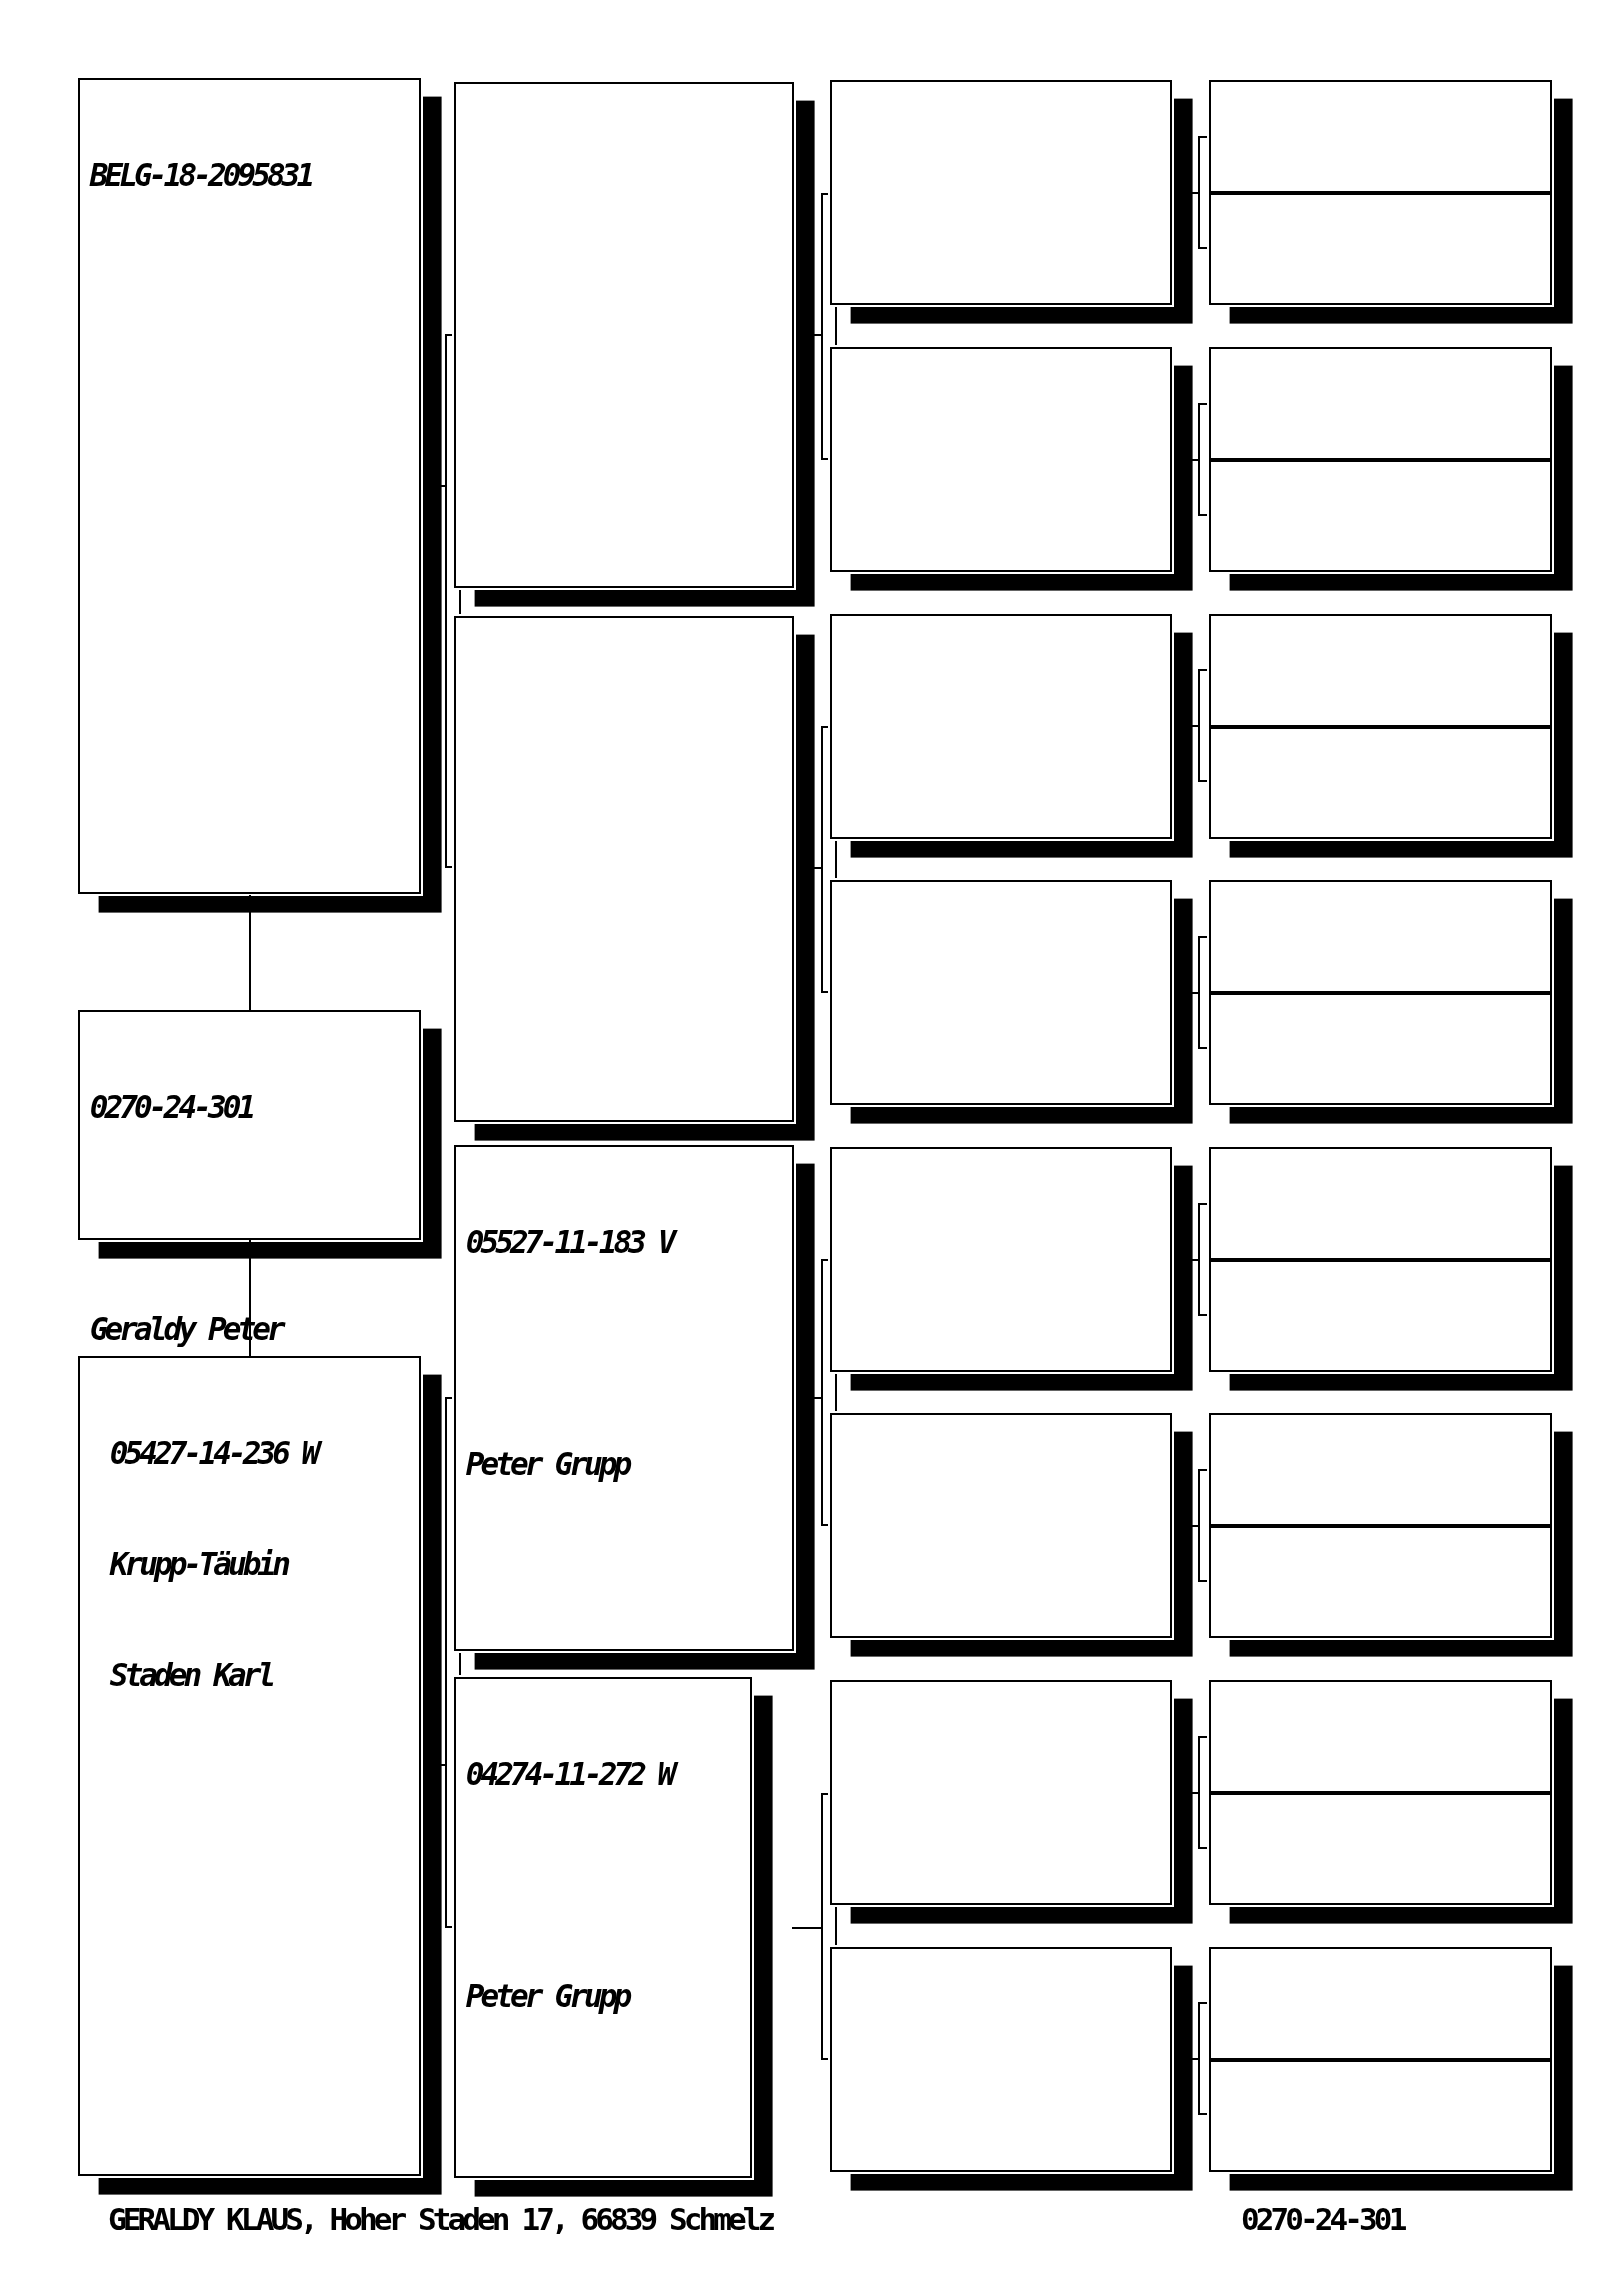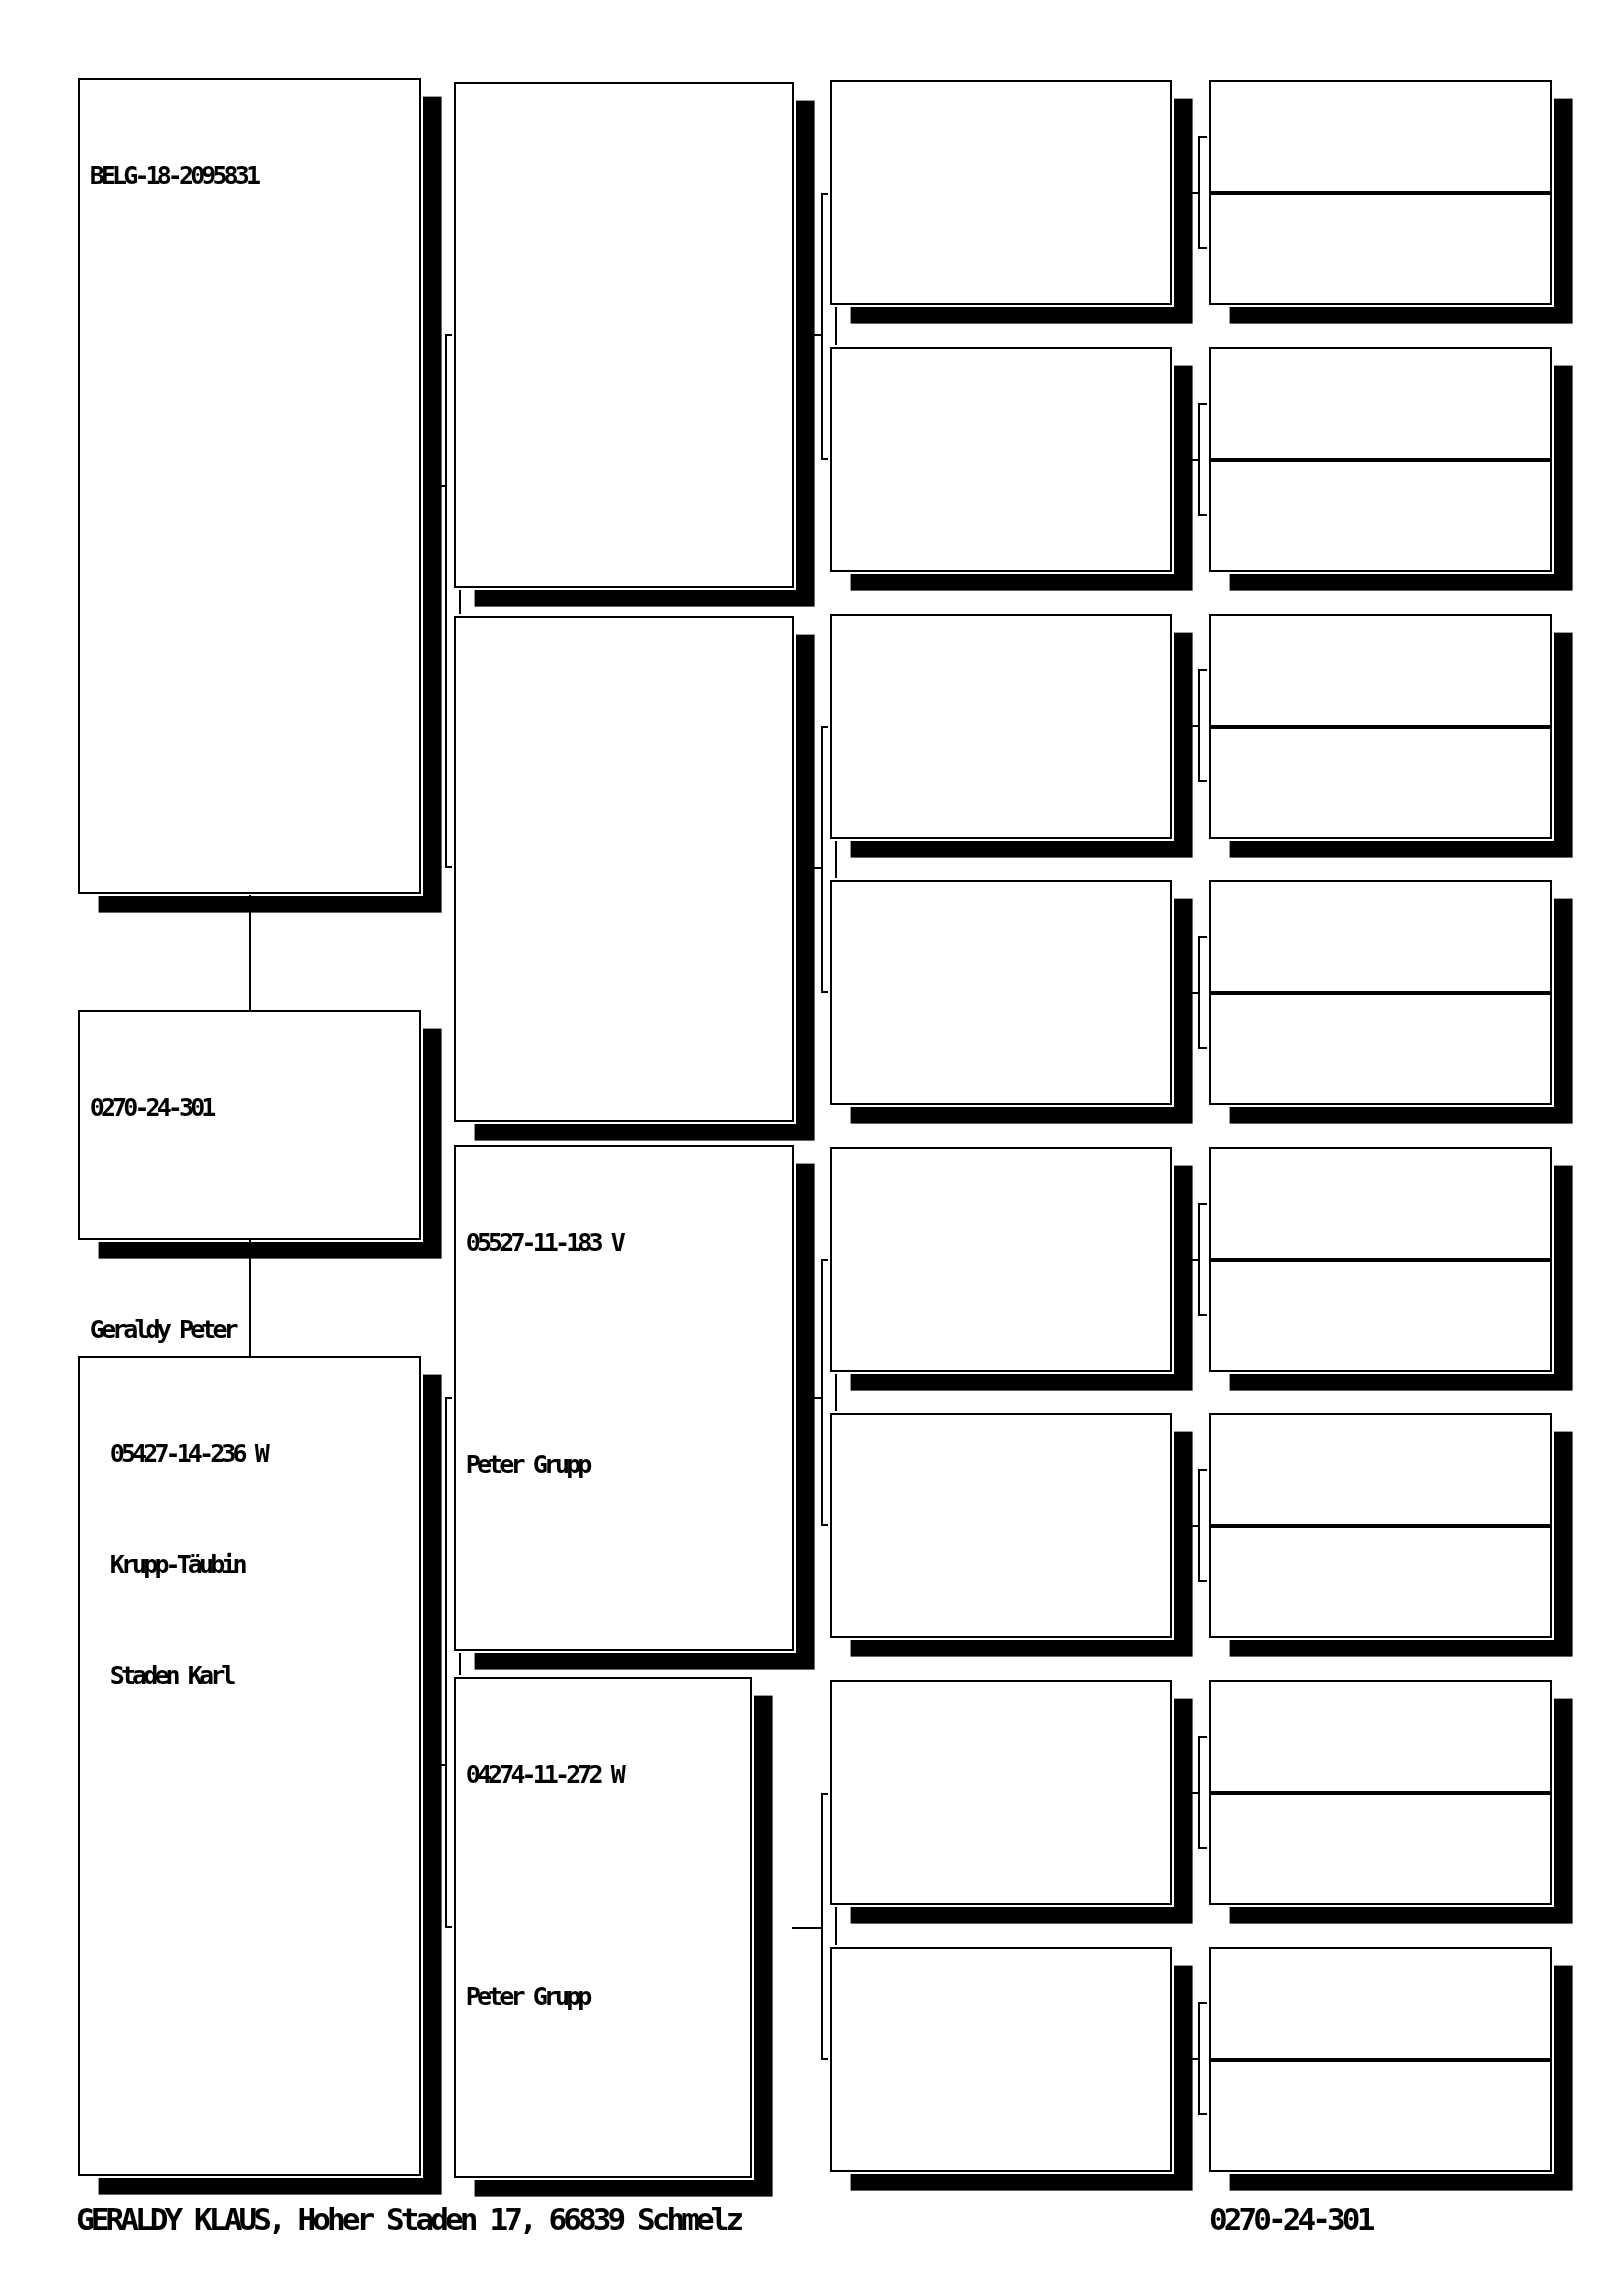--- a/index.html
+++ b/index.html
@@ -15,24 +15,25 @@
   .pbox{
     position:absolute;
     box-sizing:border-box;
     background:#fff;
     border:2px solid #000;
     box-shadow:0 0 0 2px #fff, 20.6px 18.6px 0 0 #000;
     z-index:2;
   }
   .lines{
     padding:2.9px 9.8px 0 9.8px;
-    font-size:25px;
+    font-size:31px;
     line-height:37px;
     letter-spacing:-3.9px;
     white-space:pre;
+    font-style:italic;
   }
   .tline{min-height:37px;}
   .bracket{
     position:absolute;
     box-sizing:border-box;
     width:15.7px;
     background:#fff;
     border:2px solid #000;
     z-index:1;
   }
@@ -55,20 +56,21 @@
   }
   .g4cell{position:absolute;left:0;right:0;height:109px;}
   .g4cell.lower{top:113px;}
   .footer-text{
     position:absolute;
     font-size:31px;
     line-height:37px;
     letter-spacing:-3.9px;
     z-index:4;
     white-space:pre;
+    margin-left:32px;
   }
 </style>
 </head>
 <body>
 
 <div id="canvas">
 
   <div class="pbox" style="left:78px;top:78px;width:343px;height:816px;">
     <div class="lines">
       <div class="tline">BELG-18-2095831</div>

